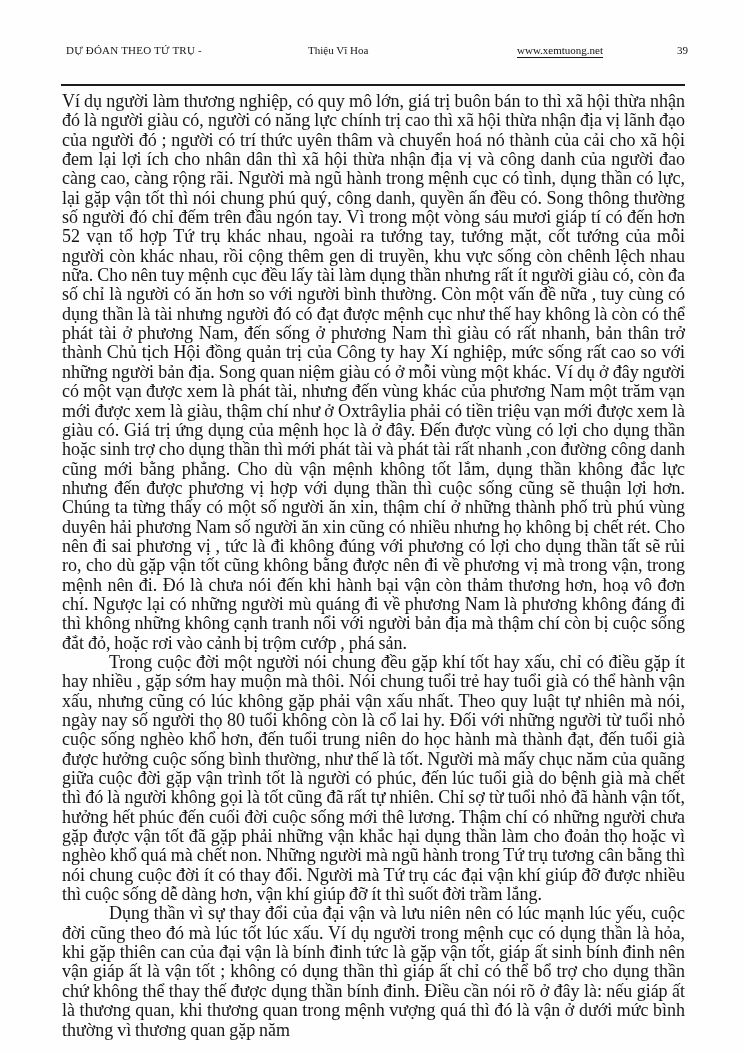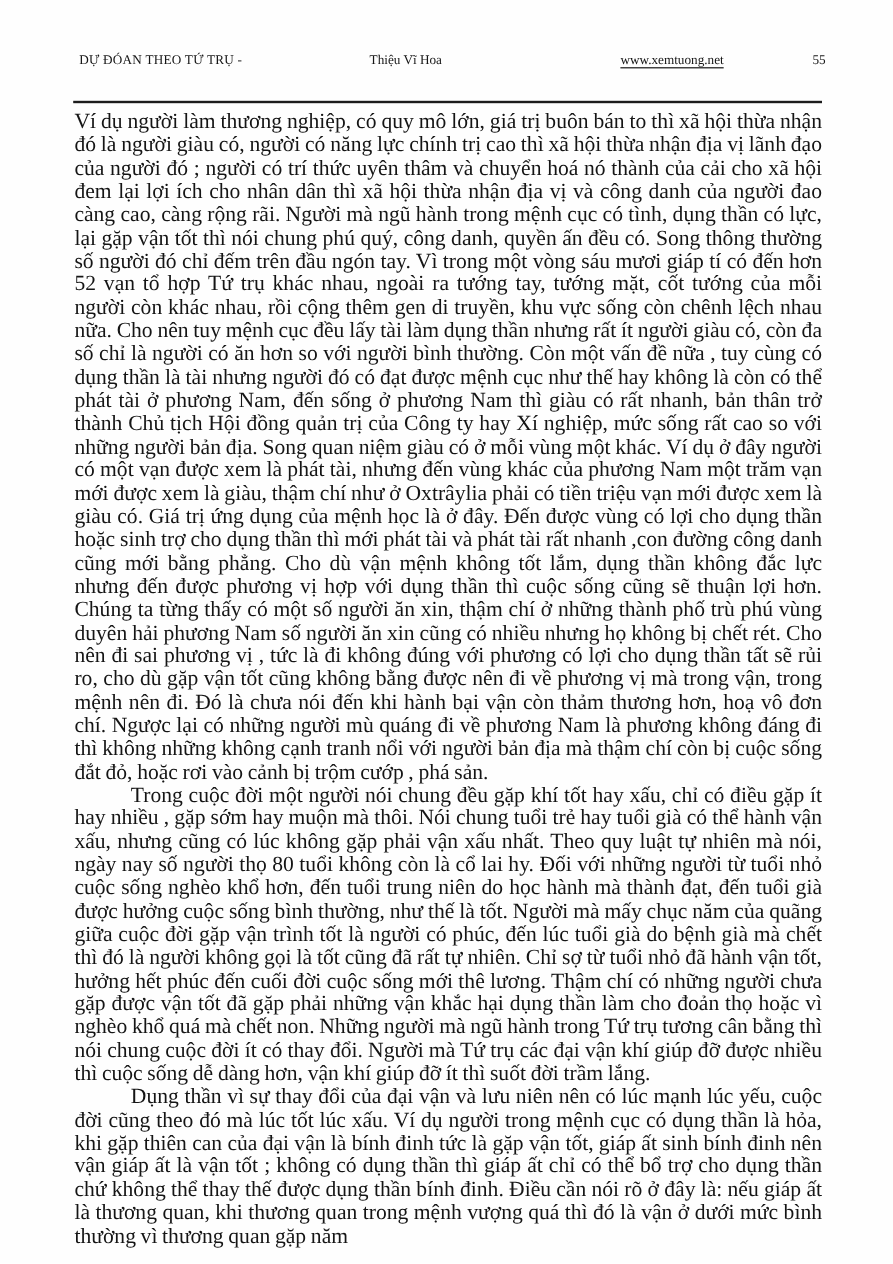--- a/index.html
+++ b/index.html
@@ -57,21 +57,21 @@
 </style>
 </head>
 <body>
 
 <div class="page">
 
   <div class="header">
     <span class="title">DỰ ĐÓAN THEO TỨ TRỤ -</span>
     <span class="author">Thiệu Vĩ  Hoa</span>
     <span class="website">www.xemtuong.net</span>
-    <span class="pagenum">55</span>
+    <span class="pagenum">39</span>
   </div>
 
   <div class="rule"></div>
 
   <div class="body">
     <p class="no-indent">Ví dụ người  làm thương nghiệp, có quy mô lớn, giá trị buôn bán to thì xã hội thừa nhận đó là người giàu có, người có năng lực chính trị cao thì xã hội thừa nhận địa vị lãnh đạo của người đó ; người  có trí thức uyên thâm và chuyển hoá nó thành của cải cho xã hội đem lại lợi ích cho nhân dân thì xã hội thừa nhận địa vị và công danh của người đao càng cao, càng rộng rãi. Người mà ngũ hành trong mệnh cục có tình, dụng thần có lực, lại gặp vận tốt thì nói chung phú quý, công danh, quyền ấn đều có. Song thông thường số người đó chỉ đếm trên đầu ngón tay. Vì trong một vòng sáu mươi giáp tí có đến hơn 52 vạn tổ hợp Tứ trụ khác nhau, ngoài ra tướng tay, tướng mặt, cốt tướng của mỗi người còn khác nhau, rồi cộng thêm gen di truyền, khu vực sống còn chênh lệch nhau nữa. Cho nên tuy mệnh cục đều lấy tài làm dụng thần nhưng rất ít người giàu có, còn đa số chỉ là người có ăn hơn so với người bình thường. Còn một vấn đề nữa , tuy cùng có dụng thần là tài nhưng người đó có đạt được mệnh cục như thế  hay không là còn có thể phát tài  ở phương Nam, đến sống ở phương Nam thì giàu có rất nhanh, bản thân trở thành Chủ tịch Hội đồng quản trị của Công ty hay Xí nghiệp, mức sống rất cao so với những người bản địa. Song quan niệm giàu  có ở mỗi vùng một khác. Ví dụ ở đây người có một vạn được xem là phát tài, nhưng đến vùng khác của phương Nam một trăm vạn mới được xem là giàu, thậm chí như ở  Oxtrâylia  phải có tiền triệu vạn mới được xem là giàu có. Giá trị ứng dụng của mệnh học là ở đây. Đến được vùng có lợi cho dụng thần hoặc sinh trợ cho dụng thần thì mới phát tài và phát tài rất nhanh ,con đường công danh cũng mới bằng phẳng. Cho dù vận mệnh không tốt lắm, dụng thần không đắc lực nhưng đến được phương vị hợp với dụng thần thì cuộc sống cũng sẽ thuận lợi hơn. Chúng ta từng thấy có một số người ăn xin, thậm chí ở những thành phố trù phú vùng duyên hải phương Nam số người ăn xin cũng có nhiều nhưng họ không bị chết rét. Cho nên đi sai phương vị , tức là đi không đúng với phương có lợi cho dụng thần tất sẽ rủi ro, cho dù gặp vận tốt cũng không bằng được nên đi về phương vị mà trong vận, trong mệnh nên đi. Đó là chưa nói đến khi hành bại vận còn thảm thương hơn, hoạ vô đơn chí. Ngược lại có những người mù quáng đi về phương Nam là phương không đáng đi thì không những không cạnh tranh nổi với người bản địa mà thậm chí còn bị cuộc sống đắt đỏ, hoặc rơi vào cảnh bị trộm cướp , phá sản.</p>
     <p>Trong cuộc đời một người nói chung đều gặp khí tốt hay xấu, chỉ có điều gặp ít hay nhiều , gặp sớm hay muộn mà thôi. Nói chung tuổi trẻ hay tuổi già có thể hành vận xấu, nhưng cũng có lúc không gặp phải vận xấu nhất. Theo quy luật tự nhiên mà nói, ngày nay số người thọ 80 tuổi không còn là cổ lai hy. Đối với những người từ tuổi nhỏ cuộc sống nghèo khổ hơn, đến tuổi trung niên do học hành mà thành đạt, đến tuổi già được hưởng cuộc sống bình thường, như thế là tốt. Người mà mấy chục năm của quãng giữa cuộc đời gặp vận trình tốt là người có phúc, đến lúc tuổi già do bệnh già mà chết thì đó là người  không gọi là tốt cũng đã rất tự nhiên. Chỉ sợ từ tuổi nhỏ đã hành vận tốt, hưởng hết phúc đến cuối  đời  cuộc sống mới thê lương. Thậm chí có những người chưa gặp được vận tốt đã gặp phải những vận khắc hại dụng thần làm cho đoản thọ hoặc vì nghèo khổ quá mà chết non. Những người mà ngũ hành trong Tứ trụ tương  cân bằng thì nói chung cuộc đời ít có thay đổi. Người mà Tứ  trụ các đại vận khí giúp đỡ được nhiều thì cuộc sống dễ dàng hơn, vận khí giúp đỡ ít thì suốt đời trầm lắng.</p>
     <p>Dụng thần vì sự thay đổi của đại vận và lưu niên nên có lúc mạnh lúc yếu, cuộc đời cũng theo đó mà lúc tốt lúc xấu. Ví dụ người trong mệnh cục có dụng thần là hỏa, khi gặp thiên can của đại vận là bính đinh tức là gặp vận tốt, giáp ất sinh bính đinh nên  vận giáp ất  là vận tốt ; không có dụng thần thì giáp ất chỉ có thể bổ trợ cho dụng thần chứ không thể thay thế được dụng thần bính đinh. Điều  cần nói rõ ở đây là: nếu giáp ất là thương quan, khi thương quan trong mệnh vượng quá thì đó là vận ở dưới mức bình thường vì thương quan gặp năm</p>
   </div>
 

